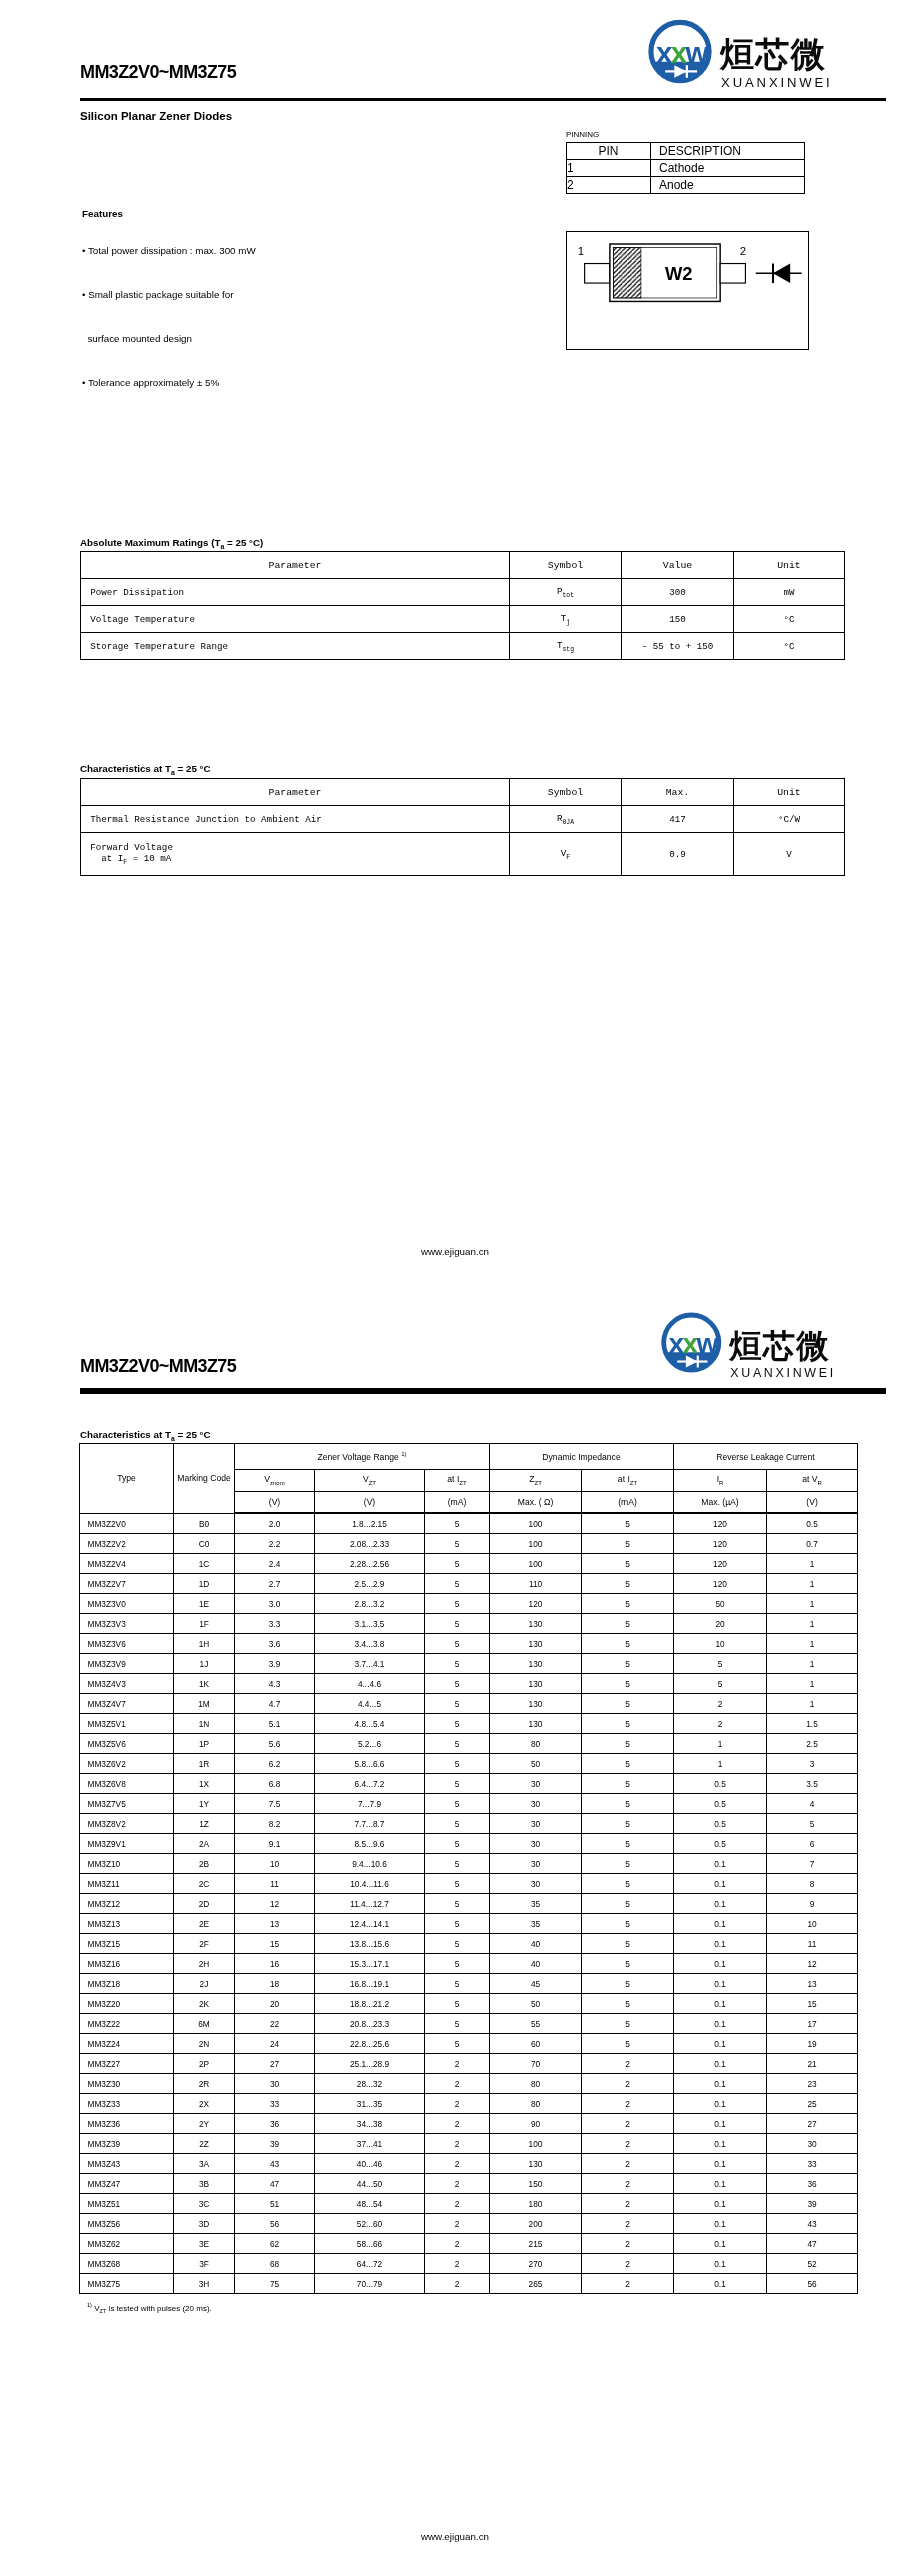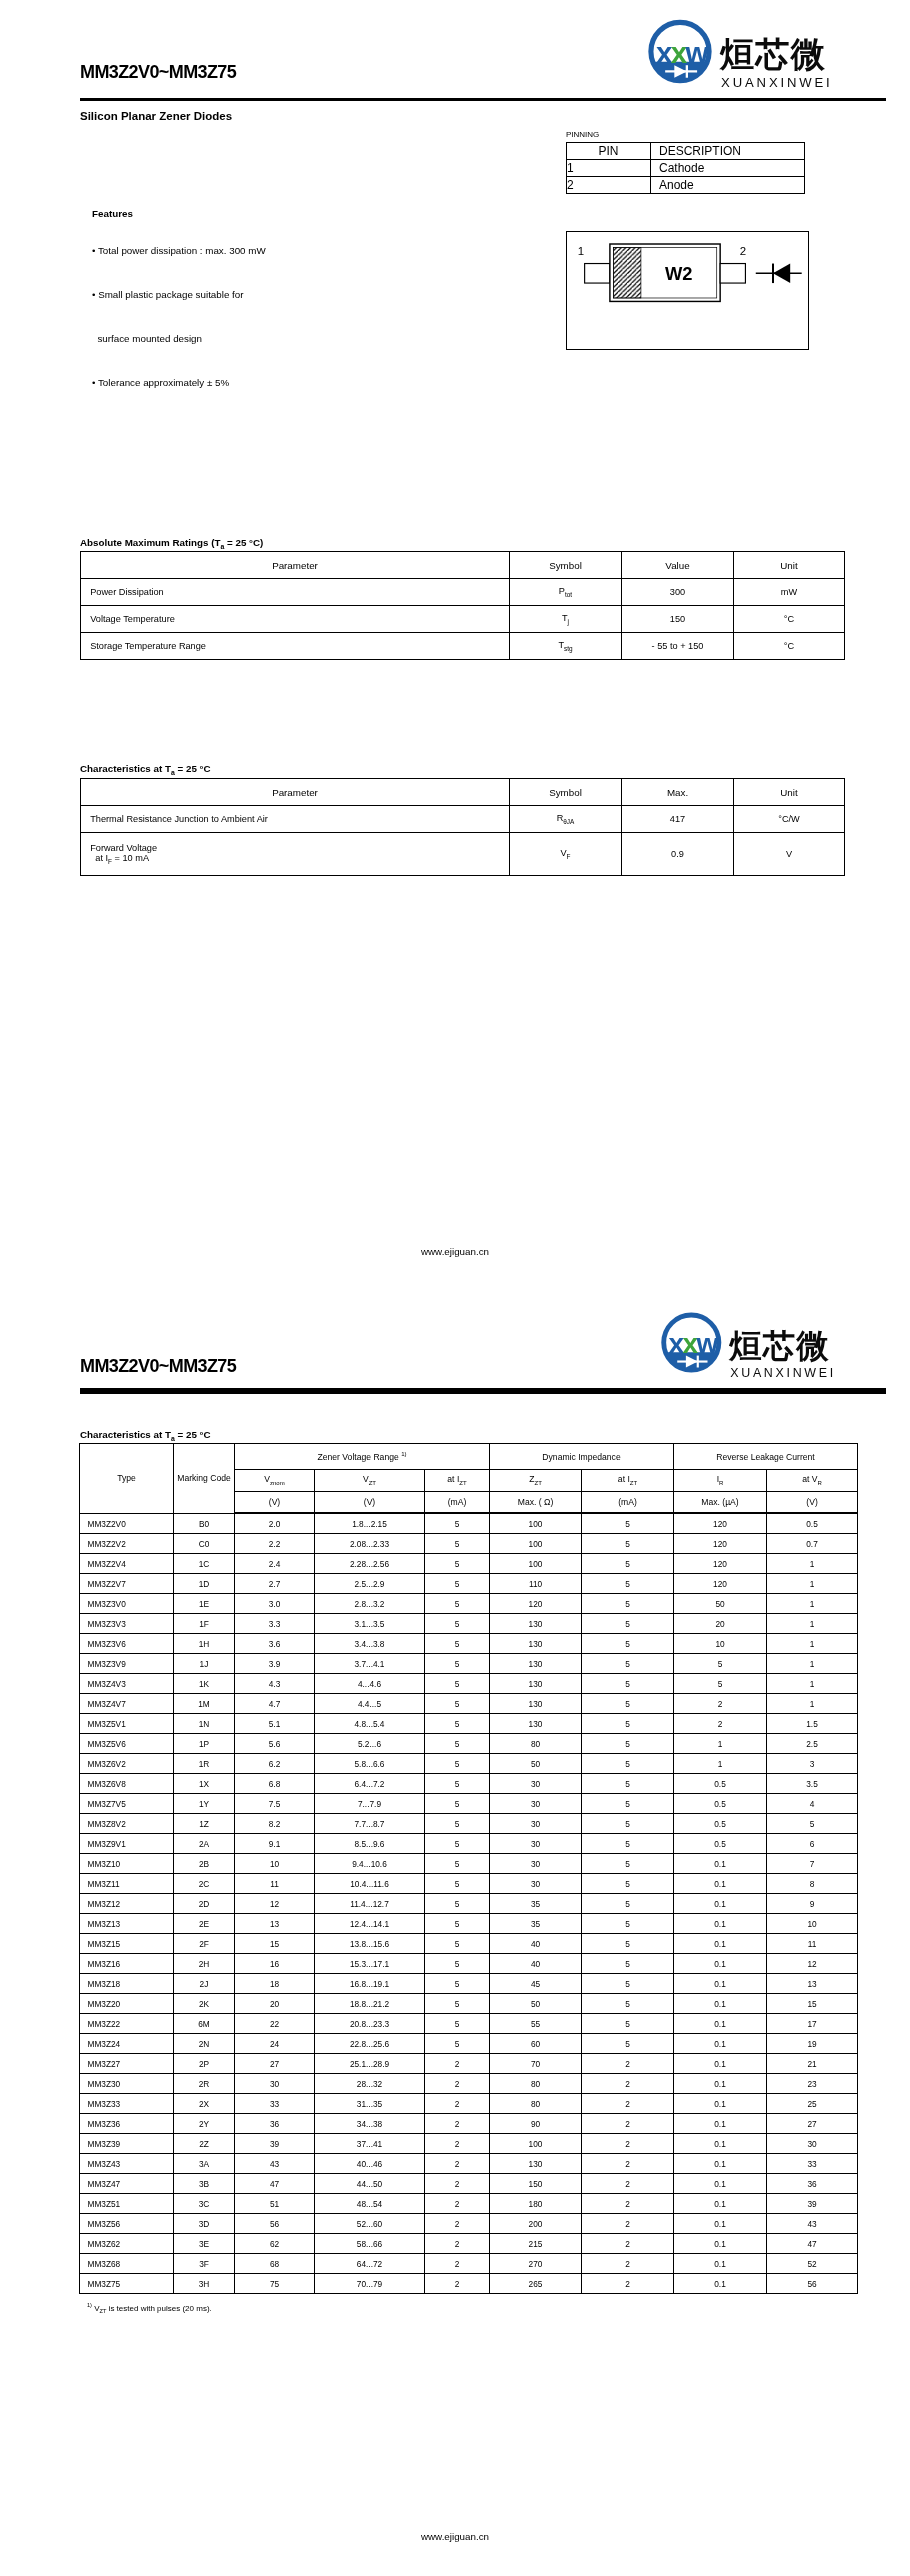--- a/index.html
+++ b/index.html
@@ -23,21 +23,21 @@
 
   
   .features-lines div{font-size:9.8px;line-height:25px;white-space:nowrap;margin-top:19px;}
 
   
   .pkg-box{width:243px;height:119px;border:1.1px solid #000;box-sizing:border-box;}
   .pkg-captions{margin:1.1px 0 0 15px;font-size:9.8px;line-height:15px;}
 
   
   .spec{width:764px;font-size:9.2px;}
-  .spec th,.spec td{border:1.4px solid #000;font-weight:normal;text-align:center;padding:0;}
+  .spec th,.spec td{border:1.4px solid #000;font-weight:normal;text-align:center;padding:0;font-family:Liberation Mono, monospace;}
   .spec th{font-size:9.8px;height:26px;}
   .spec td{height:26px;}
   .spec .cl{text-align:left;padding-left:9.2px;}
   .char1 tbody tr:last-child td{height:42px;}
 
   
   .big{width:778px;font-size:8.3px;}
   .big th,.big td{border:1.1px solid #000;font-weight:normal;text-align:center;padding:0;}
   .big thead tr.gr th{height:25px;font-size:8.6px;}
   .big thead tr.sy th{height:20.7px;font-size:8.6px;}
@@ -86,21 +86,21 @@
           <td class="cl">Cathode</td>
         </tr>
         <tr>
           <td>2</td>
           <td class="cl">Anode</td>
         </tr>
       </tbody>
   </table>
 </div>
 
-<div class="abs" style="left:92px;top:208px;">
+<div class="abs" style="left:82px;top:208px;">
   <div class="sect-heading">Features</div>
   <div class="features-lines">
       <div>• Total power dissipation : max. 300 mW</div>
       <div>• Small plastic package suitable for</div>
       <div>&nbsp;&nbsp;surface mounted design</div>
       <div>• Tolerance approximately ± 5%</div>
     </div>
 </div>
 
 <div class="abs pkg-box" style="left:566px;top:231px;">

